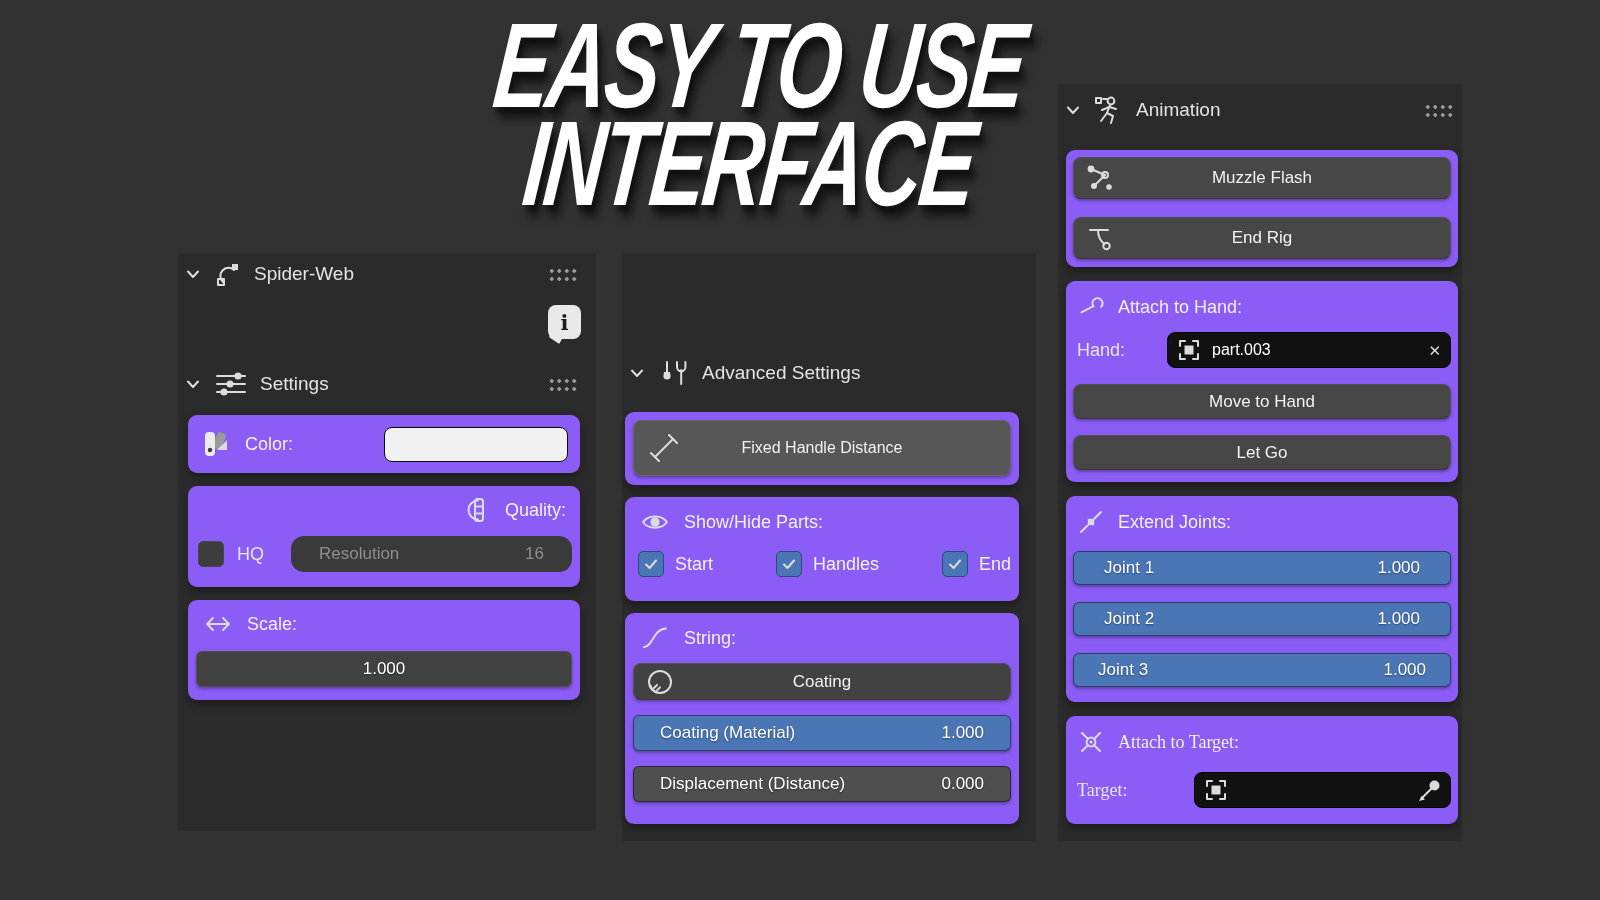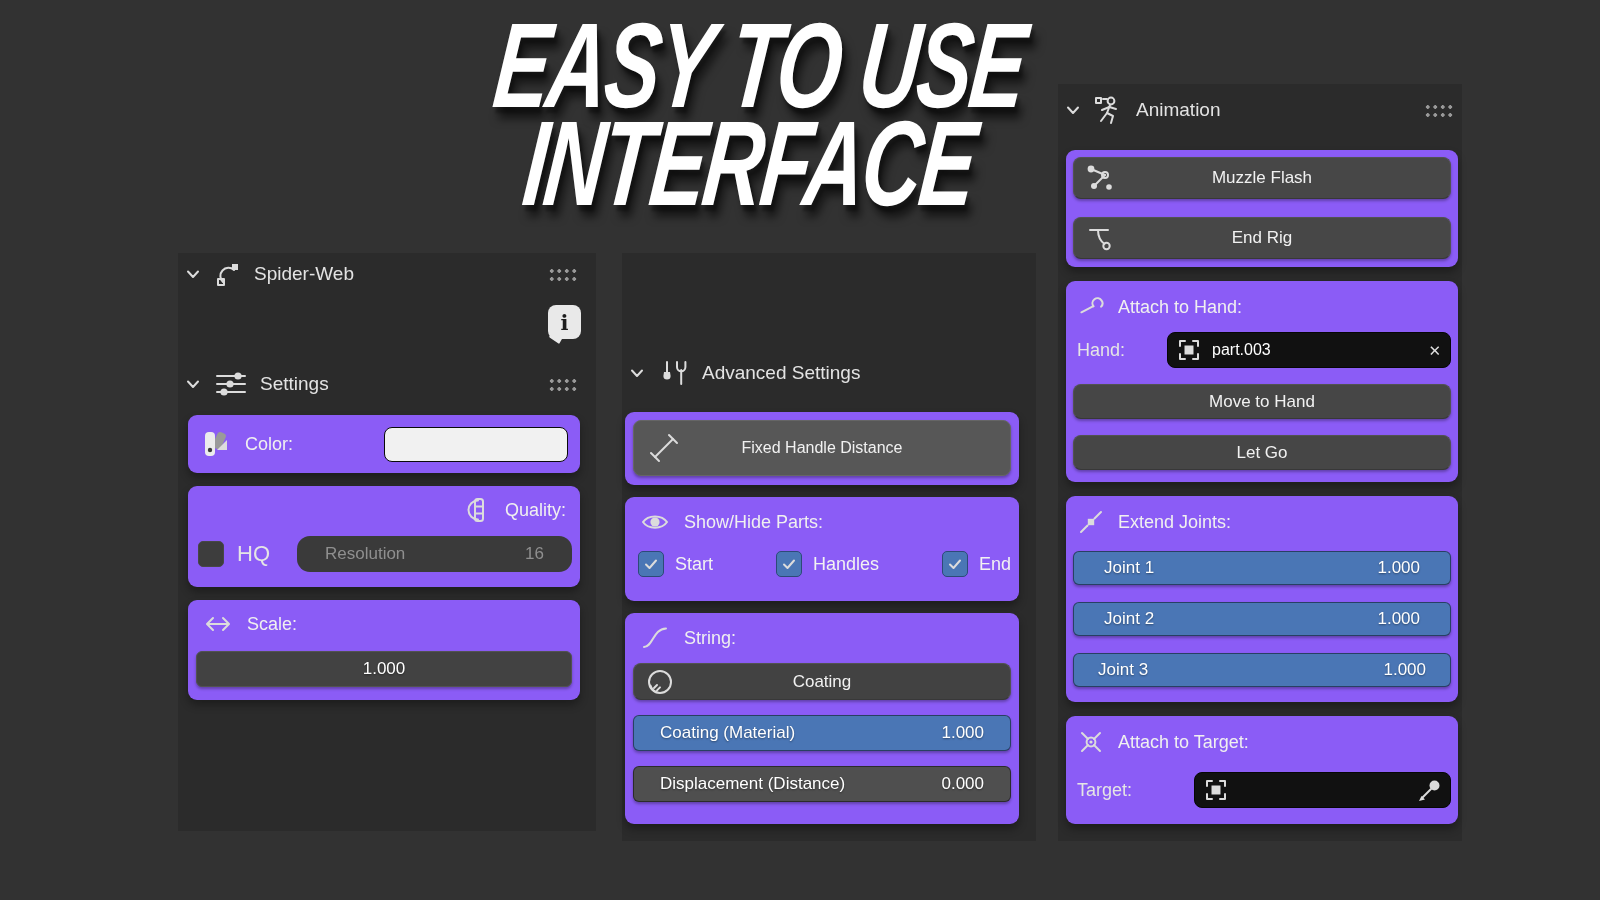--- a/index.html
+++ b/index.html
@@ -166,21 +166,21 @@
             <path class="s" d="M17,4.5 A9.5,9.5 0 1 0 17,23.5"></path>
             <rect class="s" x="14" y="3" width="8" height="22" rx="2.5"></rect>
             <line class="s" x1="14" y1="10.5" x2="22" y2="10.5"></line>
             <line class="s" x1="14" y1="17.5" x2="22" y2="17.5"></line>
           </svg>
           </span>
         <span>Quality:</span>
       </div>
       <div style="display:flex;align-items:center;gap:13px;margin-top:10px;padding-left:2px;">
         <span class="cb unchecked"></span>
-        <span style="font-size:22px;">HQ</span>
+        <span style="font-size:18px;">HQ</span>
         <div class="valfield" style="flex:1;margin-left:14px;border-radius:13px;">
           <span>Resolution</span>
           <span>16</span>
         </div>
       </div>
     </div>
 
     <div class="box col-left-box" style="margin-top:13px;height:100px;">
       <div class="lblrow" style="height:32px;">
         <span class="licon">
@@ -403,21 +403,21 @@
       <div class="slider blue" style="height:34px;margin-top:17px;padding:0 30px;">
         <span>Joint 2</span>
         <span>1.000</span>
       </div>
       <div class="slider blue" style="height:34px;margin-top:17px;padding:0 24px;">
         <span>Joint 3</span>
         <span>1.000</span>
       </div>
     </div>
 
-    <div class="box col-right-box" style="margin-top:14px;height:108px;padding:10px 7px;">
+    <div class="box col-right-box" style="margin-top:14px;height:108px;padding:10px 7px;font-family:Liberation Serif, serif;">
       <div class="lblrow" style="height:32px;padding:0 4px;">
         <span class="licon" style="width:28px;">
           <svg width="28" height="28">
             <line class="s" x1="5" y1="5" x2="11" y2="11"></line>
               <line class="s" x1="17" y1="17" x2="23" y2="23"></line>
             <line class="s" x1="23" y1="5" x2="17" y2="11"></line>
               <line class="s" x1="11" y1="17" x2="5" y2="23"></line>
             <circle class="s" cx="14" cy="14" r="4.4"></circle>
               <circle class="f" cx="14" cy="14" r="1.6"></circle>
           </svg>

